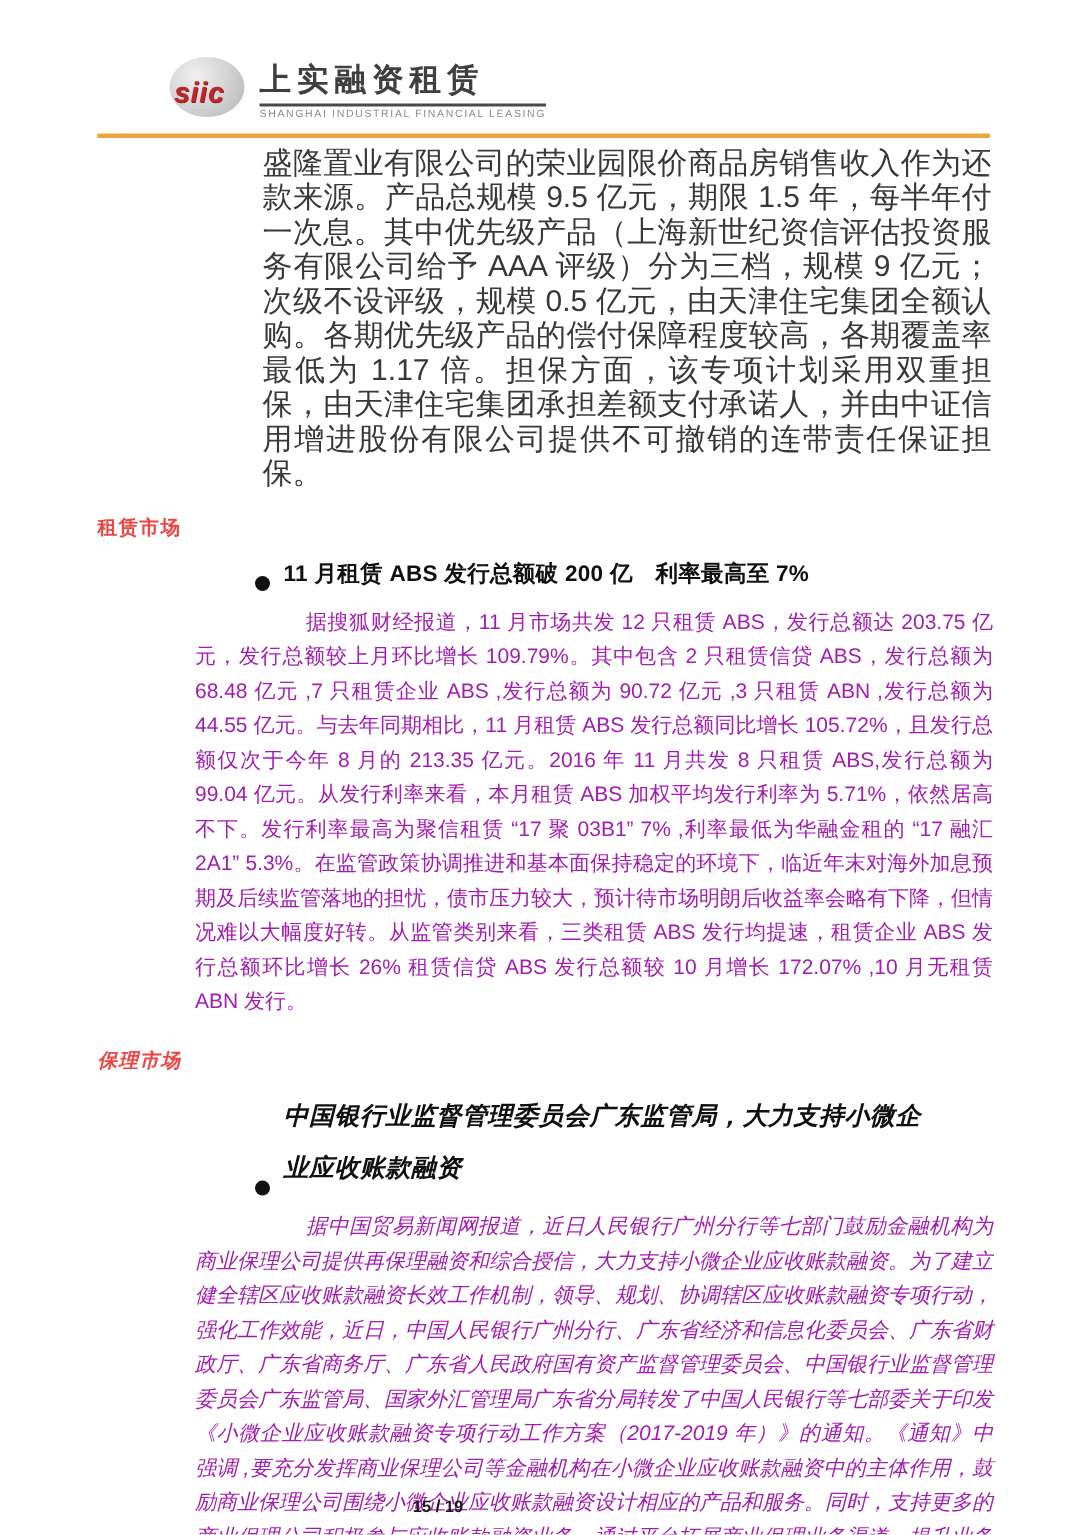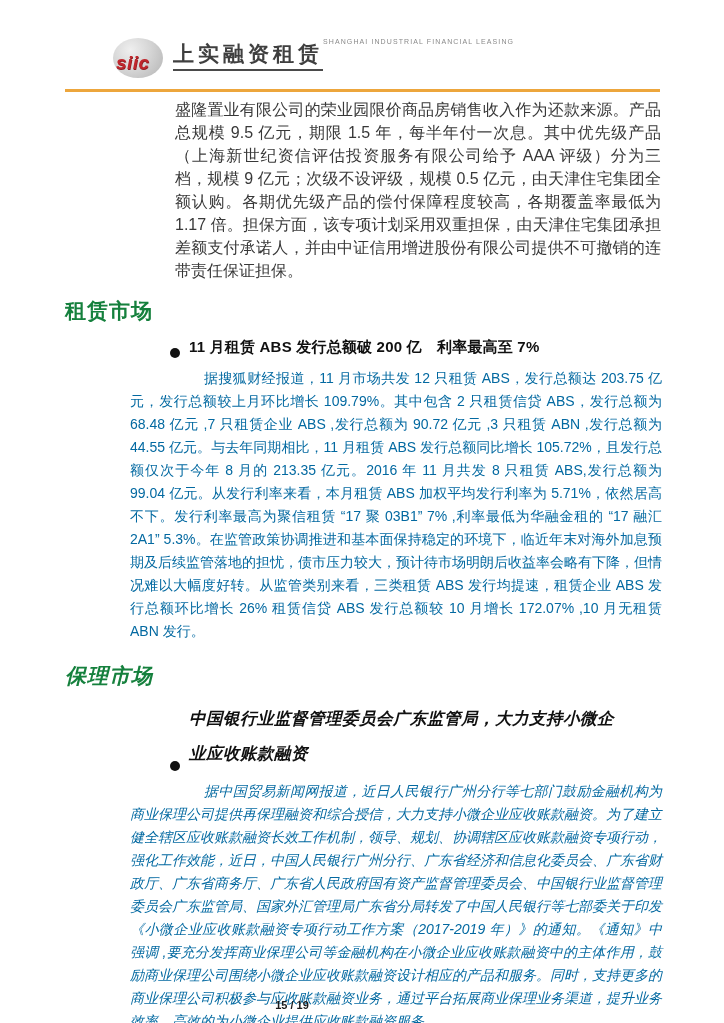--- a/index.html
+++ b/index.html
@@ -21,53 +21,53 @@
     border-radius: 50%;
     background: radial-gradient(circle at 35% 30%, #efefef 0%, #d6d6d6 45%, #b3b3b3 100%);
     position: relative; flex: 0 0 auto;
   }
   .logo-mark span {
     position: absolute; left: 3px; bottom: 4px;
     font-style: italic; font-weight: 900; font-size: 19px;
     color: #c0272d; letter-spacing: 0.5px;
     text-shadow: 0.5px 0.5px 0 #8e1d21;
   }
-  .logo-text { display: flex; flex-direction: row; text-align: center; }
+  .logo-text { display: flex; flex-direction: column; }
   .logo-cn {
     font-size: 21px; font-weight: 700; color: #3f3f3f;
     letter-spacing: 4px; padding-bottom: 4px;
     border-bottom: 2px solid #4a4a4a;
     line-height: 1.1; margin-top: 6px;
   }
   .logo-en {
     font-size: 7px; color: #8a8a8a; letter-spacing: 1.1px;
     margin-top: 2px; white-space: nowrap;
   }
   .rule { height: 3px; width: 595px; margin-top: 5px; background: #eda63c; }
 
   
   .main { margin: 0 64px 0 65px; width: 595px; }
   p.cont {
     margin: 6px 0 0 110px; width: 486px;
-    font-size: 16px; line-height: 23px; text-align: justify; color: #383838;
+    font-size: 20px; line-height: 23px; text-align: justify; color: #383838;
   }
   h2.sec {
-    font-size: 21px; font-weight: 700; color: #15803d;
+    font-size: 13px; font-weight: 700; color: #ef4444;
     margin: 15px 0 11px 0; letter-spacing: 1px;
   }
   .bullet-row { display: flex; align-items: flex-end; margin: 0 0 9px 105px; width: 460px; }
   .dot {
     flex: 0 0 auto; width: 10px; height: 10px; border-radius: 50%;
     background: #111; margin: 6px 9px 0 0;
   }
   .headline-1 { font-size: 15px; font-weight: 700; color: #101010; line-height: 22px; letter-spacing: 0.2px; }
   .headline-2 { font-size: 16.5px; font-weight: 700; color: #101010; line-height: 35px; letter-spacing: 0.5px; }
   p.body {
     margin: 2px 0 0 65px; width: 532px;
-    font-size: 14px; line-height: 23px; text-align: justify; color: #0369a1;
+    font-size: 14px; line-height: 23px; text-align: justify; color: #a21caf;
     text-indent: 74px;
   }
   .sec2 { margin-top: 19px; font-style: italic; }
 
   
   .footer {
     position: absolute; left: 0; bottom: 48px; width: 584px;
     text-align: center; font-size: 11px; font-weight: 700; color: #1a1a1a;
   }
 </style>

